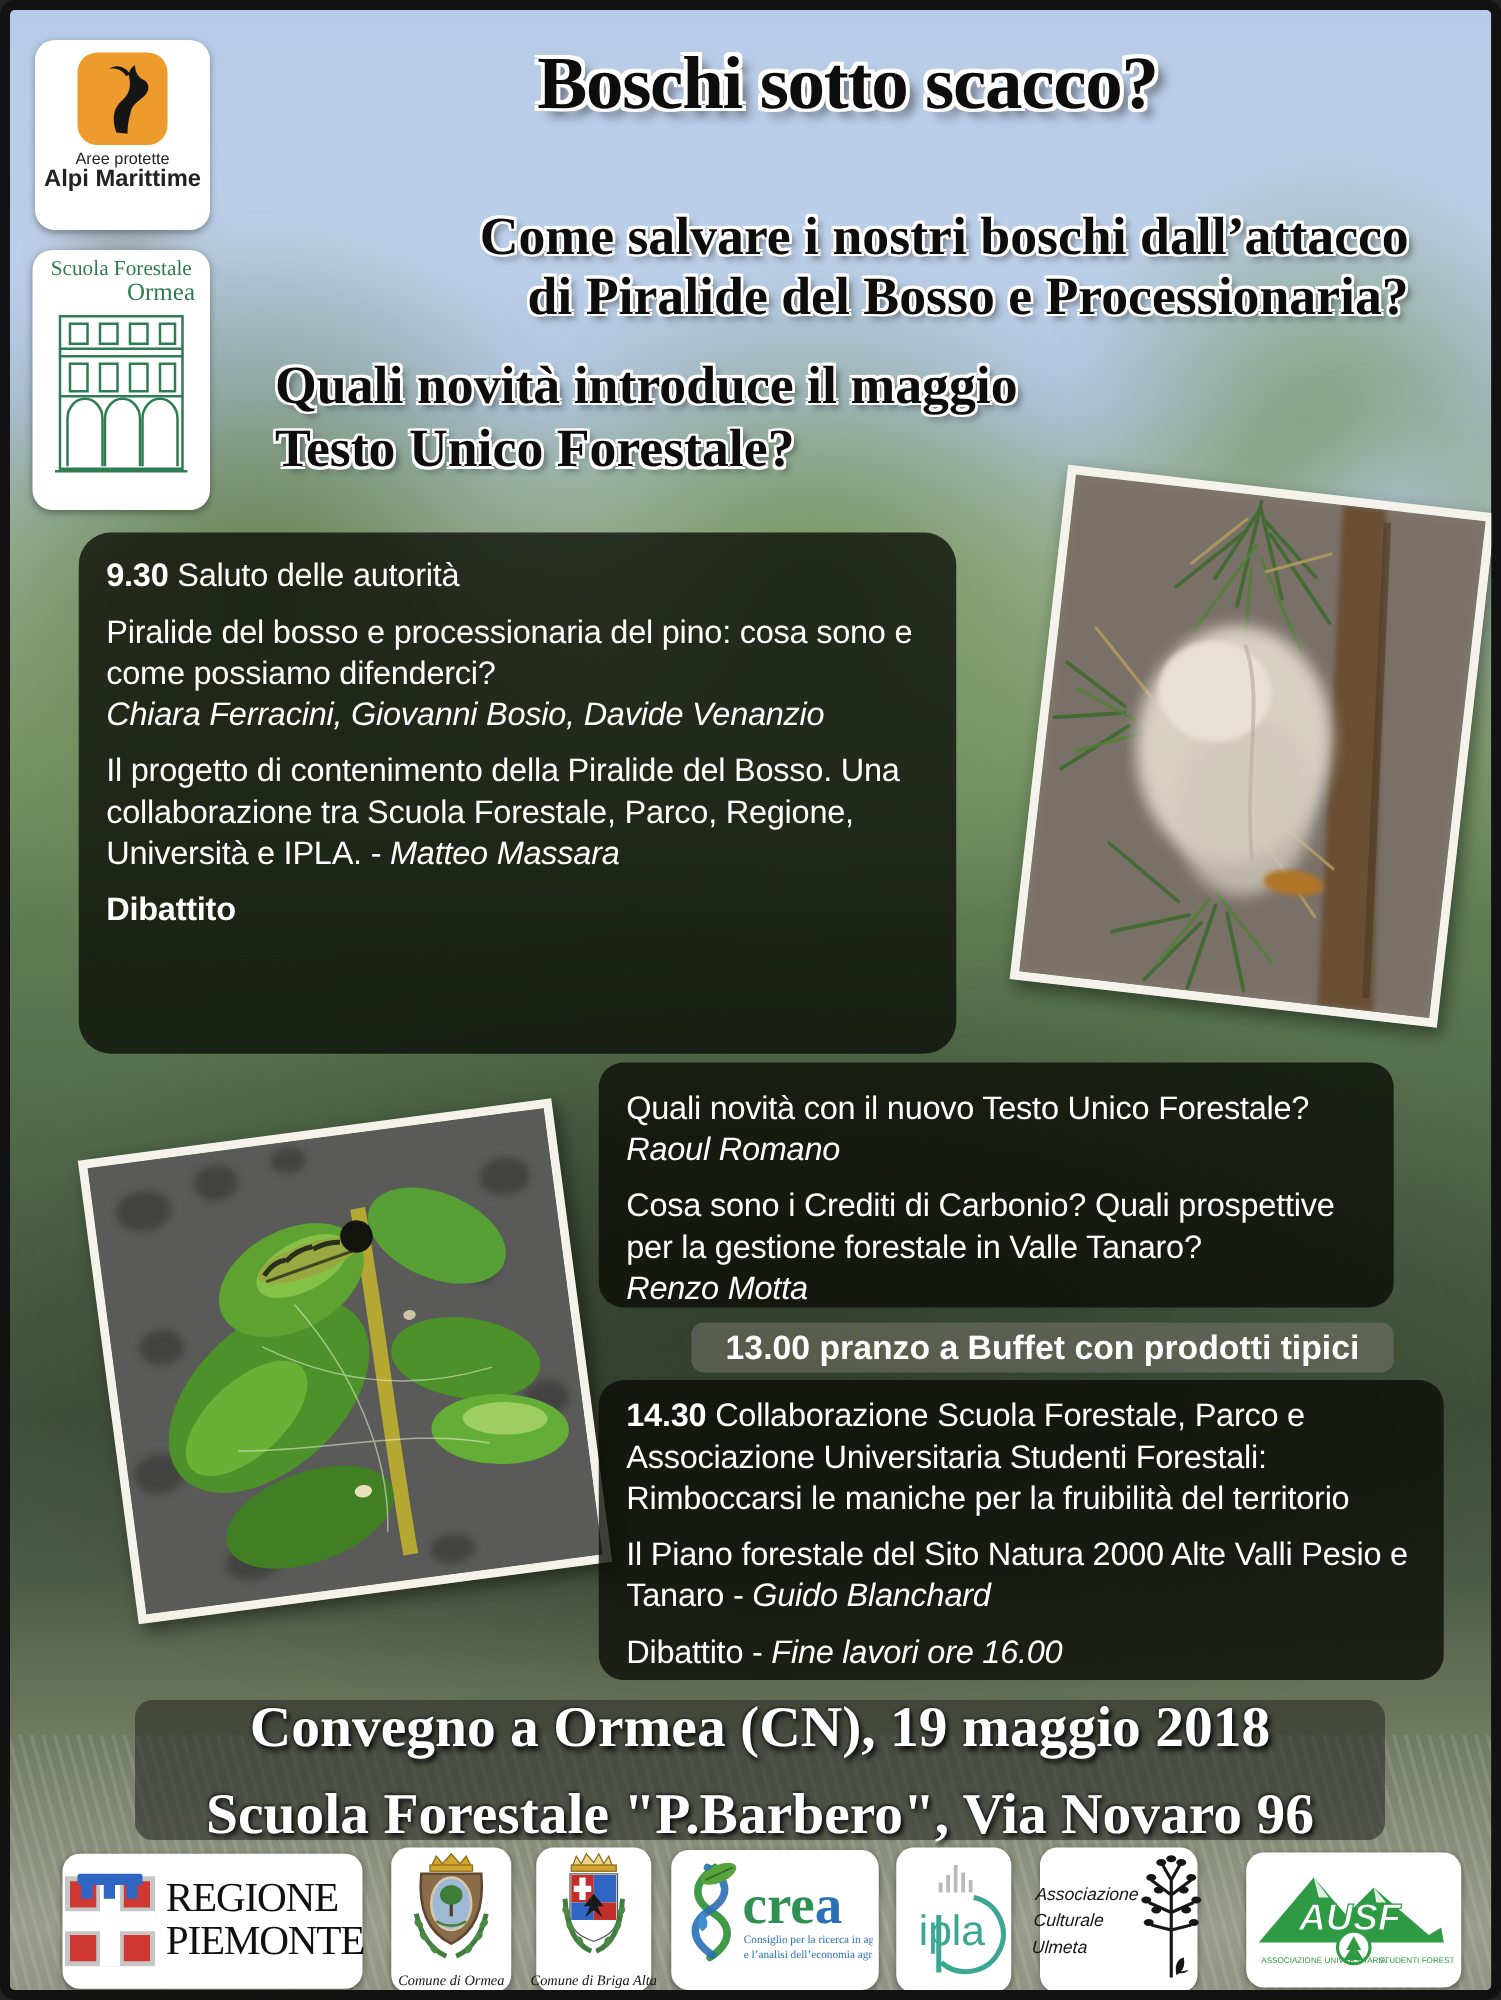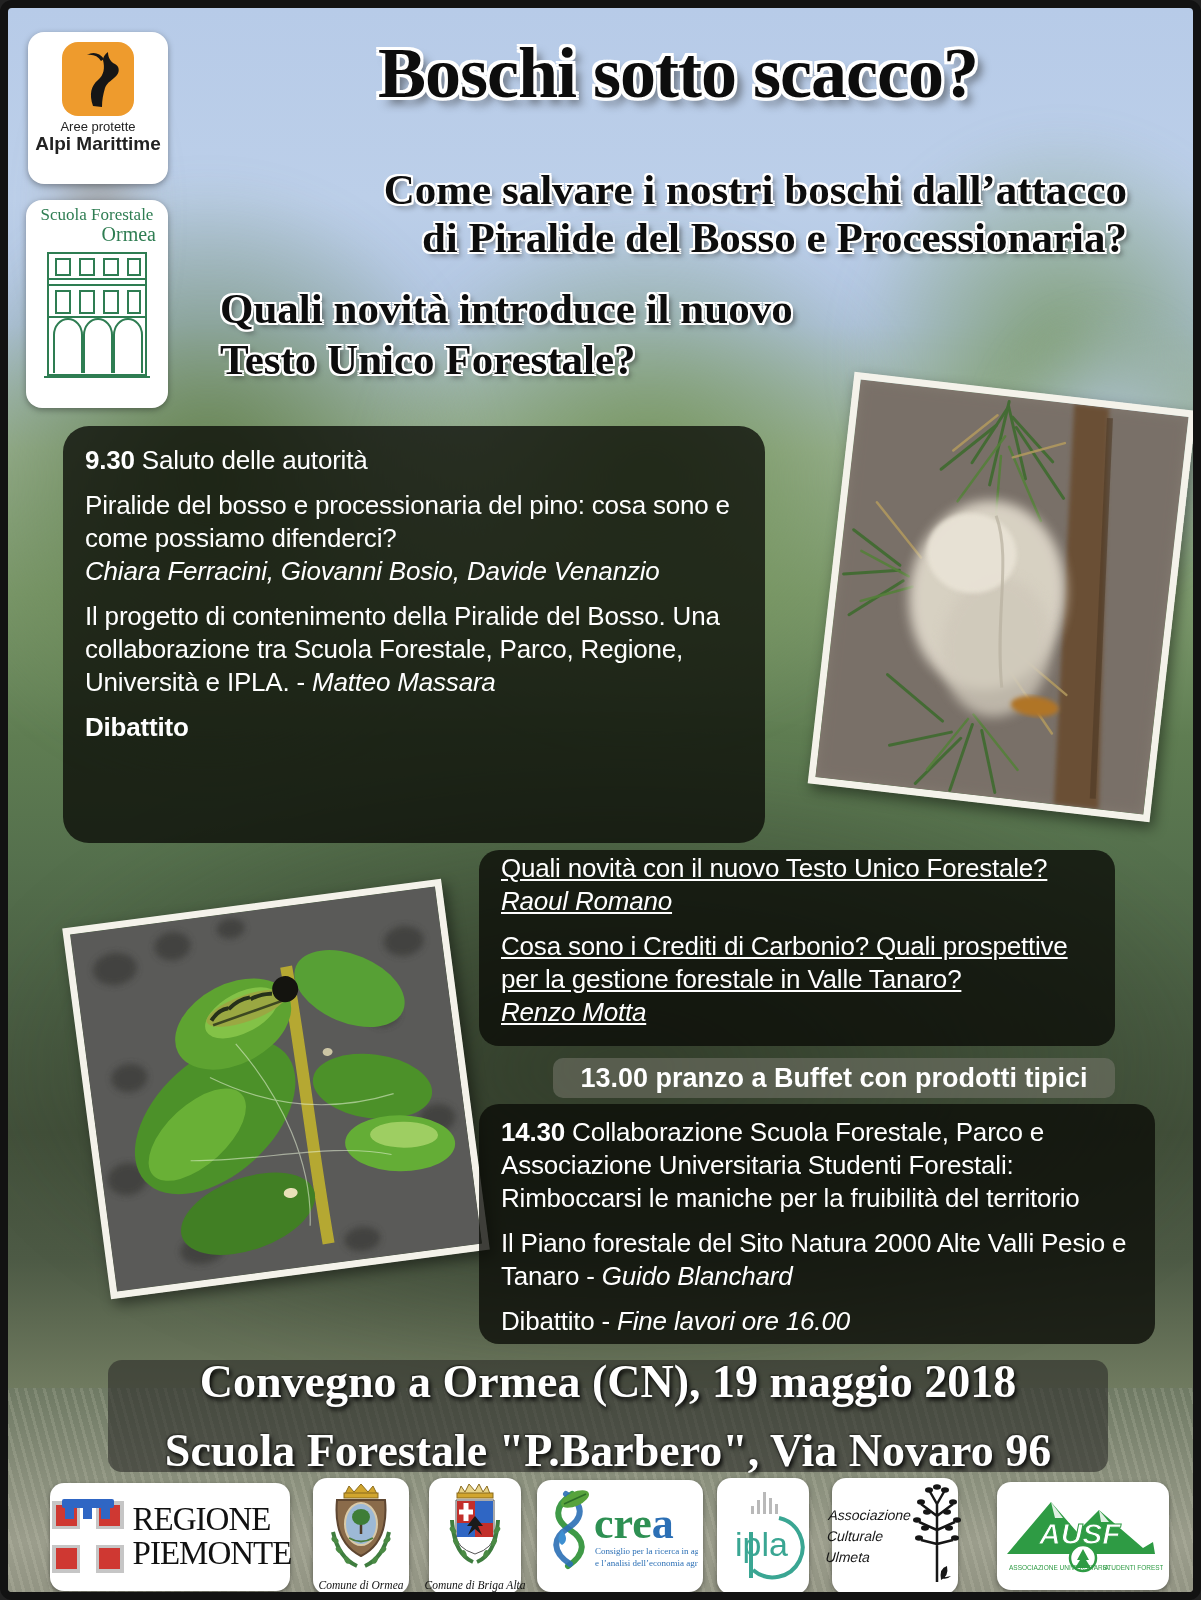--- a/index.html
+++ b/index.html
@@ -35,33 +35,33 @@
   .scuola .s1{font-family:"Liberation Serif",serif;font-size:17px;color:#2E7D52;line-height:1.05;}
   .scuola .s2{font-family:Liberation Serif, serif;font-size:20px;color:#2E7D52;text-align:right;padding-right:12px;line-height:1.05;}
   
   .outline{color:#0d0d0d;
     text-shadow:-3px -3px 0 #fff,0 -3px 0 #fff,3px -3px 0 #fff,-3px 0 0 #fff,3px 0 0 #fff,
                 -3px 3px 0 #fff,0 3px 0 #fff,3px 3px 0 #fff,7px 7px 8px rgba(40,40,40,.55);}
   .outline2{color:#0d0d0d;
     text-shadow:-2px -2px 0 #fff,0 -2px 0 #fff,2px -2px 0 #fff,-2px 0 0 #fff,2px 0 0 #fff,
                 -2px 2px 0 #fff,0 2px 0 #fff,2px 2px 0 #fff,4px 4px 5px rgba(40,40,40,.5);}
   .title{position:absolute;left:180px;top:24px;width:980px;text-align:center;
-    font-family:"Liberation Serif",serif;font-weight:700;font-size:72px;letter-spacing:-1px;}
+    font-family:"Liberation Serif",serif;font-weight:700;font-size:60px;letter-spacing:-1px;}
   .subtitle{position:absolute;right:66px;top:158px;width:880px;text-align:right;
     font-family:"Liberation Serif",serif;font-weight:700;font-size:43px;line-height:1.12;}
   .question{position:absolute;left:212px;top:276px;width:760px;text-align:left;
     font-family:"Liberation Serif",serif;font-weight:700;font-size:43px;line-height:1.18;}
   
   .pbox{position:absolute;background:rgba(10,12,7,.78);border-radius:26px;color:#fff;
     font-size:26px;line-height:33px;letter-spacing:-.2px;z-index:3;box-sizing:border-box;}
   .pbox p{margin:0 0 12px 0;}
   .pbox p:last-child{margin-bottom:0;}
   .pbox .speaker{font-style:italic;}
   .box-morning{left:55px;top:418px;width:702px;height:417px;padding:18px 22px;}
-  .box-midday{left:471px;top:842px;width:636px;height:196px;padding:2px 22px;border-radius:20px;text-decoration:underline;}
+  .box-midday{left:471px;top:842px;width:636px;height:196px;padding:20px 22px;border-radius:20px;}
   .lunch-bar{position:absolute;left:545px;top:1050px;width:562px;height:40px;z-index:3;
     background:rgba(118,118,108,.55);border-radius:10px;display:flex;align-items:center;justify-content:center;
     color:#fff;font-weight:700;font-size:27px;}
   .box-afternoon{left:471px;top:1096px;width:676px;height:240px;padding:12px 22px;border-radius:20px;}
   
   .photo{position:absolute;border:7px solid #f4f2ea;box-shadow:4px 6px 14px rgba(0,0,0,.45);z-index:2;overflow:hidden;}
   .photo-nest{left:822px;top:382px;width:330px;height:400px;transform:rotate(6.5deg);}
   .photo-cat{left:77px;top:894px;width:368px;height:360px;transform:rotate(-7.5deg);}
   .photo svg{display:block;}
   
@@ -135,21 +135,21 @@
       </svg>
     </span>
   </div>
 
   <div class="title outline">Boschi sotto scacco?</div>
   <div class="subtitle outline2">
     <div>Come salvare i nostri boschi dall’attacco</div>
     <div>di Piralide del Bosso e Processionaria?</div>
   </div>
   <div class="question outline2">
-    <div>Quali novità introduce il nuovo</div>
+    <div>Quali novità introduce il maggio</div>
     <div>Testo Unico Forestale?</div>
   </div>
 
   <div class="photo photo-nest">
     <svg width="330" height="400" viewBox="0 0 330 400" aria-hidden="true">
       <defs>
         <filter id="soft">
             <feGaussianBlur stdDeviation="6"></feGaussianBlur>
           </filter>
         <filter id="soft2">

